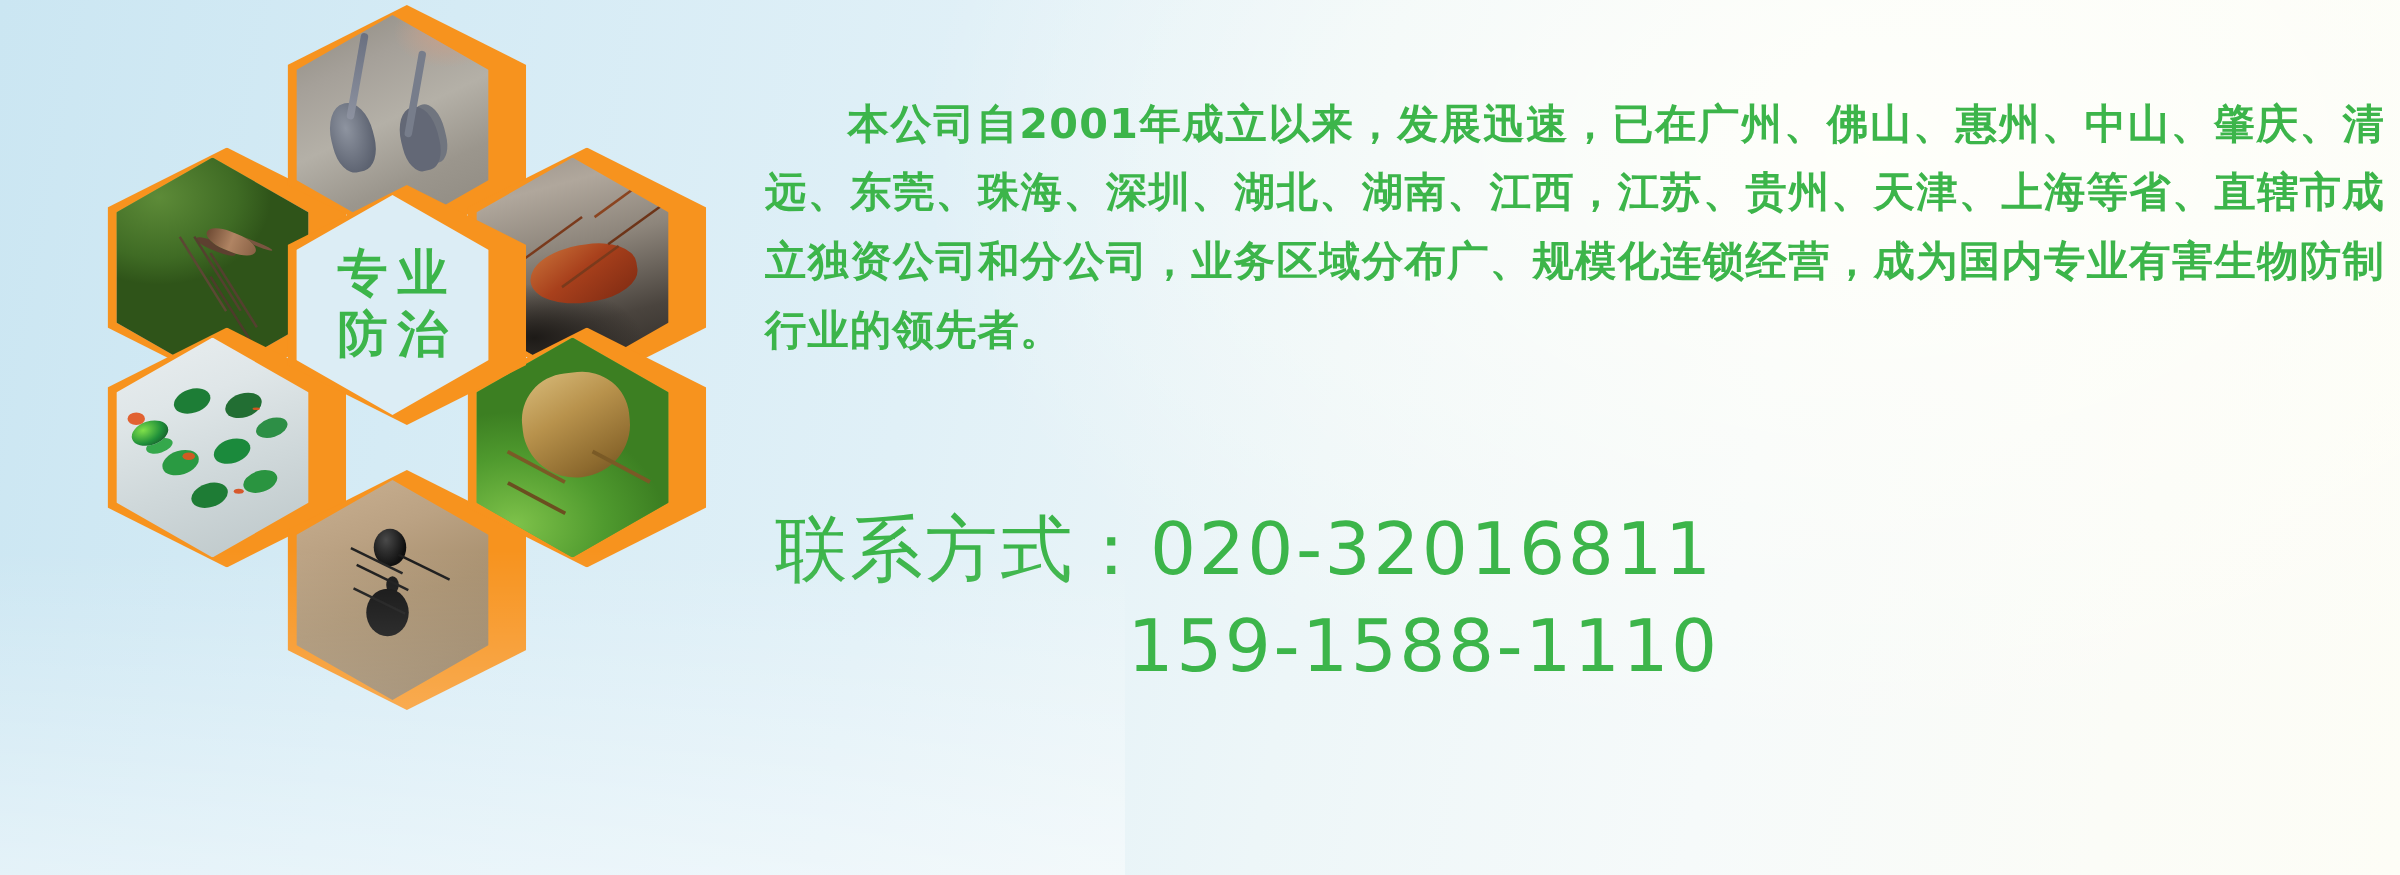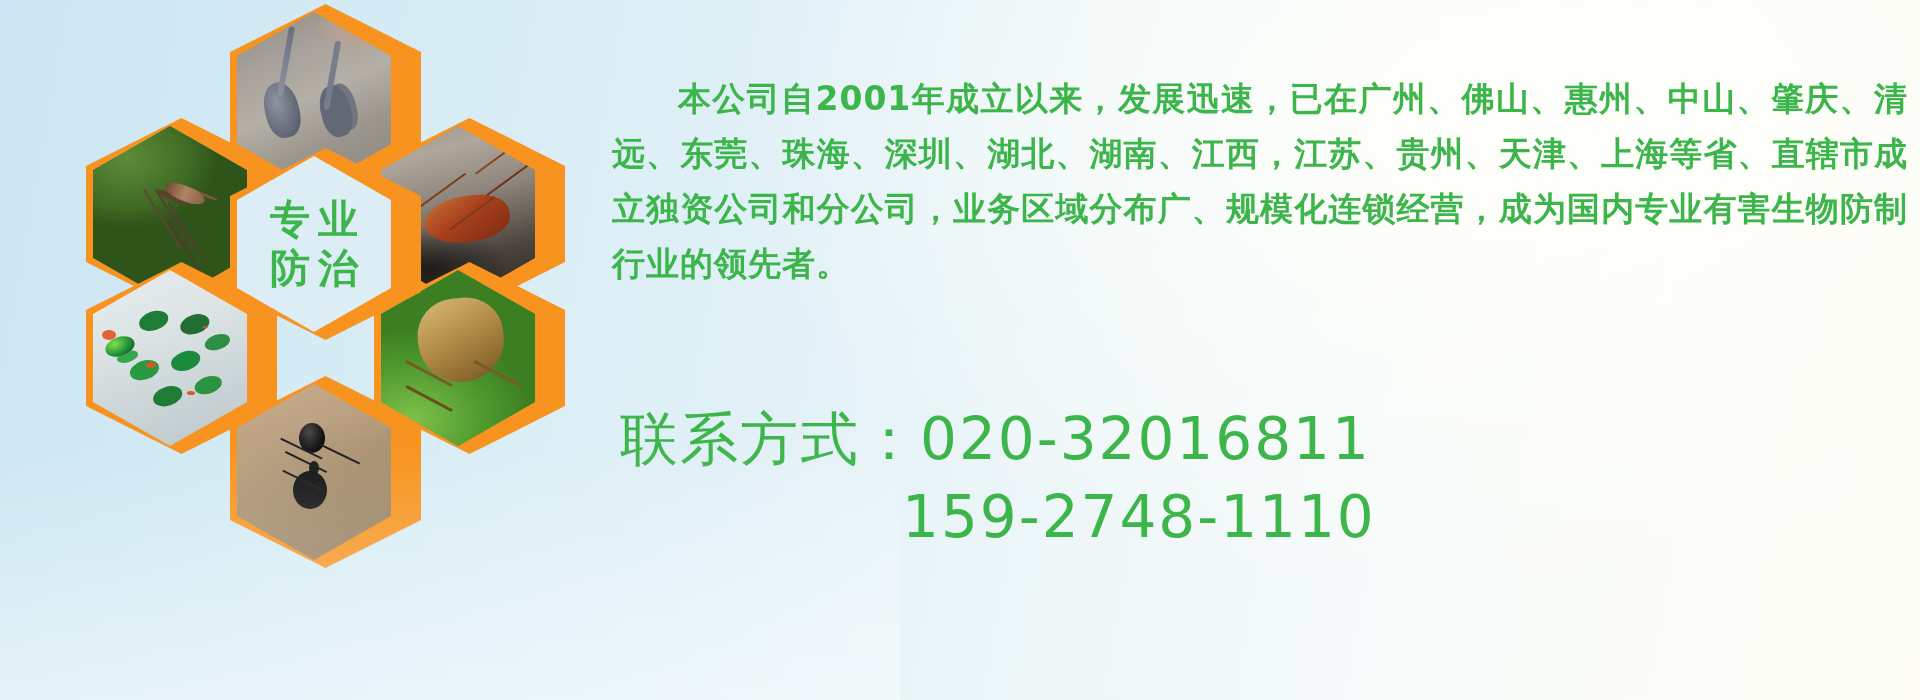--- a/index.html
+++ b/index.html
@@ -224,16 +224,16 @@
     </div>
 
   </div>
 
   <div class="copy">
     <p>本公司自2001年成立以来，发展迅速，已在广州、佛山、惠州、中山、肇庆、清远、东莞、珠海、深圳、湖北、湖南、江西，江苏、贵州、天津、上海等省、直辖市成立独资公司和分公司，业务区域分布广、规模化连锁经营，成为国内专业有害生物防制行业的领先者。</p>
   </div>
 
   <div class="contact">
     <div class="line1">联系方式：020-32016811</div>
-    <div class="line2">159-2748-1110</div>
+    <div class="line2">159-1588-1110</div>
   </div>
 
 </div>
 
 </body></html>

